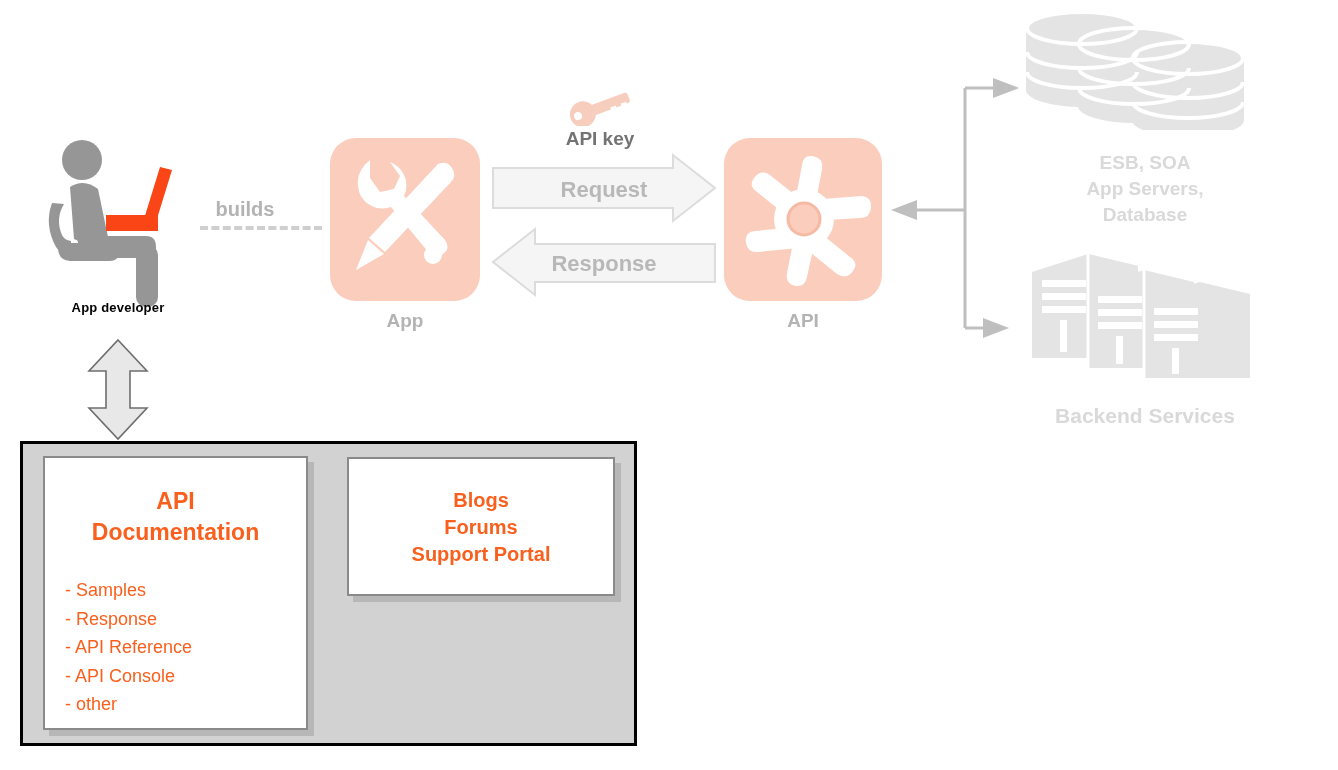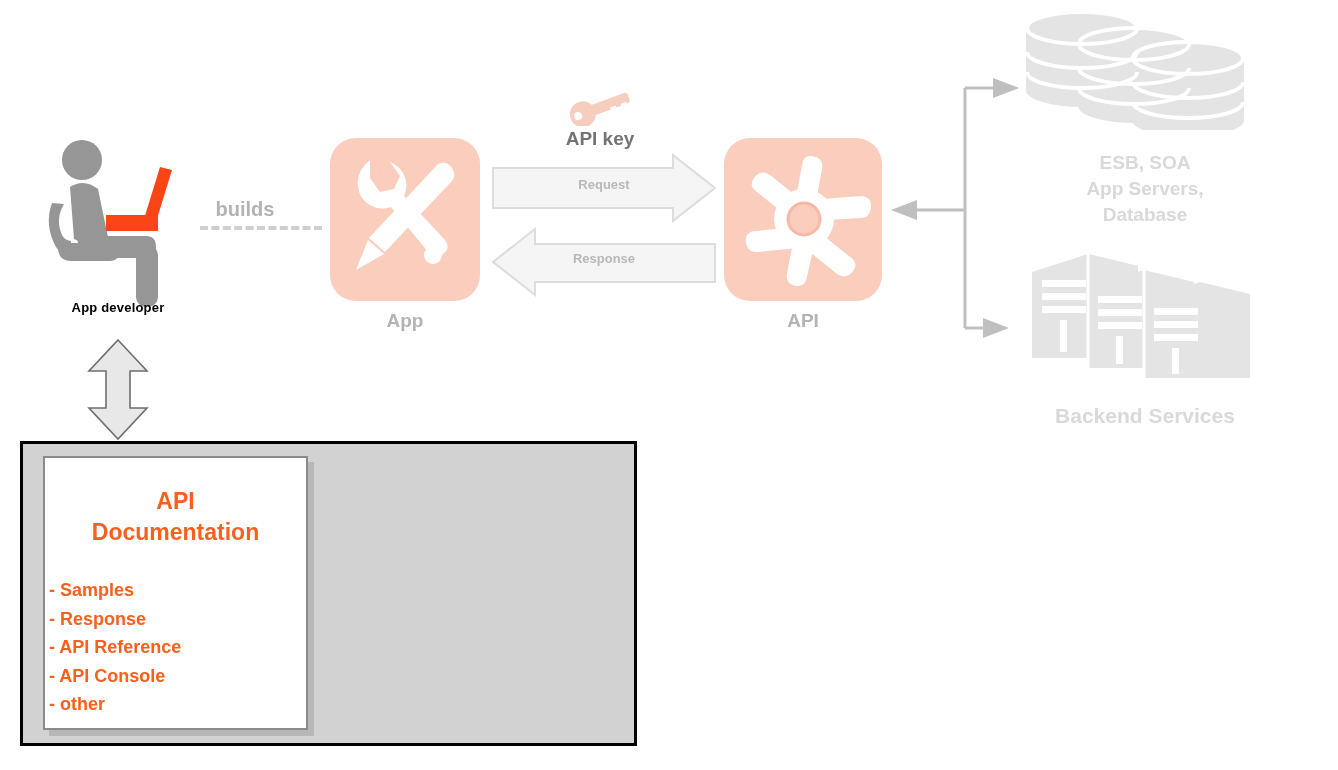--- a/index.html
+++ b/index.html
@@ -54,21 +54,21 @@
     left: 520px; top: 128px; width: 160px;
     text-align: center;
     font-size: 19px; font-weight: bold; color: #737373;
   }
 
   
   #request-arrow { left: 490px; top: 152px; width: 228px; height: 72px; }
   #response-arrow { left: 490px; top: 224px; width: 228px; height: 76px; }
   .flow-text {
     position: absolute;
-    font-size: 13px; font-weight: bold; color: #b8b8b8;
+    font-size: 22px; font-weight: bold; color: #b8b8b8;
     width: 100%; text-align: center;
   }
   #request-text { top: 25px; }
   #response-text { top: 27px; }
 
   
   #api-tile {
     left: 724px; top: 138px; width: 158px; height: 163px;
     background: #fbcdbd; border-radius: 26px;
   }
@@ -114,22 +114,22 @@
   }
   #api-doc-card { left: 20px; top: 12px; width: 265px; height: 274px; }
   #community-card { left: 324px; top: 13px; width: 268px; height: 139px; }
 
   #api-doc-title {
     position: absolute; left: 0; top: 28px; width: 100%;
     text-align: center; line-height: 31px;
     font-size: 23px; font-weight: bold; color: #f9601e;
   }
   #api-doc-list {
-    position: absolute; left: 4px; top: 118px; width: 230px;
-    font-size: 18px; font-weight: bold; color: #f9601e;
+    position: absolute; left: 20px; top: 118px; width: 230px;
+    font-size: 18px; font-weight: normal; color: #f9601e;
     line-height: 28.5px;
   }
   #api-doc-list div { white-space: nowrap; }
 
   #community-text {
     position: absolute; left: 0; top: 28px; width: 100%;
     text-align: center; line-height: 27px;
     font-size: 20px; font-weight: bold; color: #f9601e;
   }
 </style>
@@ -319,16 +319,23 @@
       </div>
       <div id="api-doc-list">
         <div>- Samples</div>
         <div>- Response</div>
         <div>- API Reference</div>
         <div>- API Console</div>
         <div>- other</div>
       </div>
     </div>
 
+    <div class="doc-card" id="community-card">
+      <div id="community-text">
+        <div>Blogs</div>
+        <div>Forums</div>
+        <div>Support Portal</div>
+      </div>
+    </div>
 
   </div>
 
 </div>
 
 </body></html>

